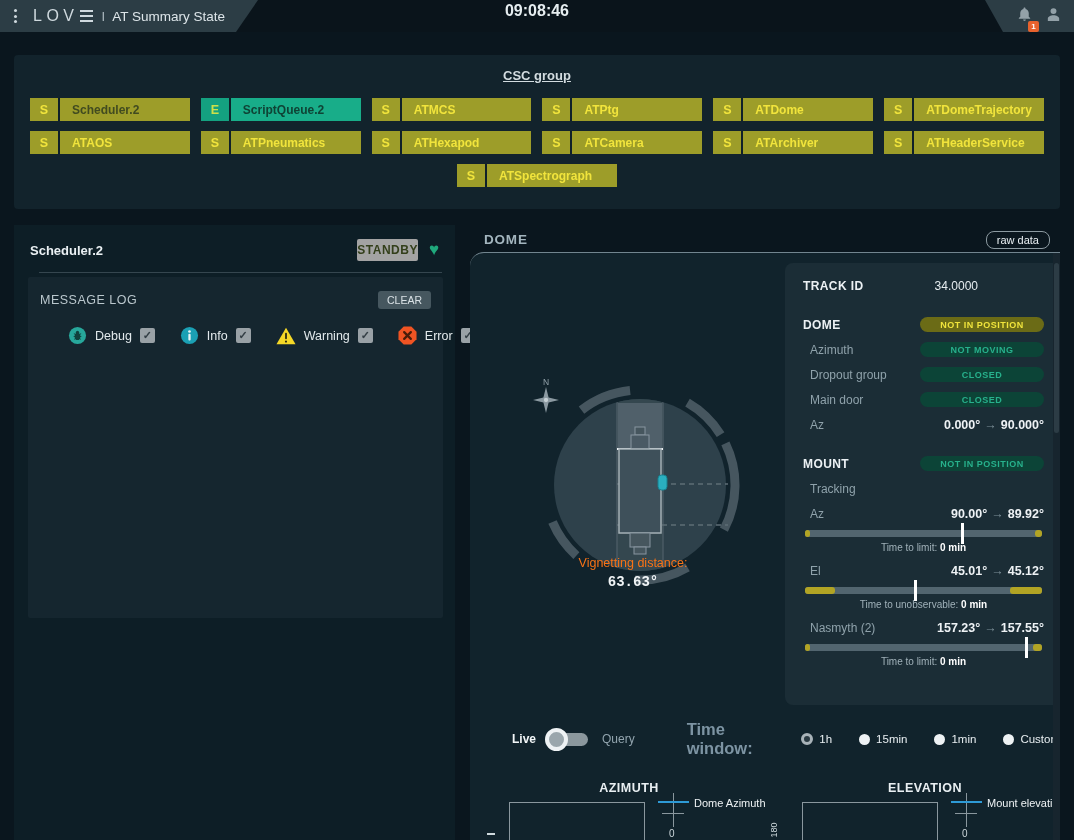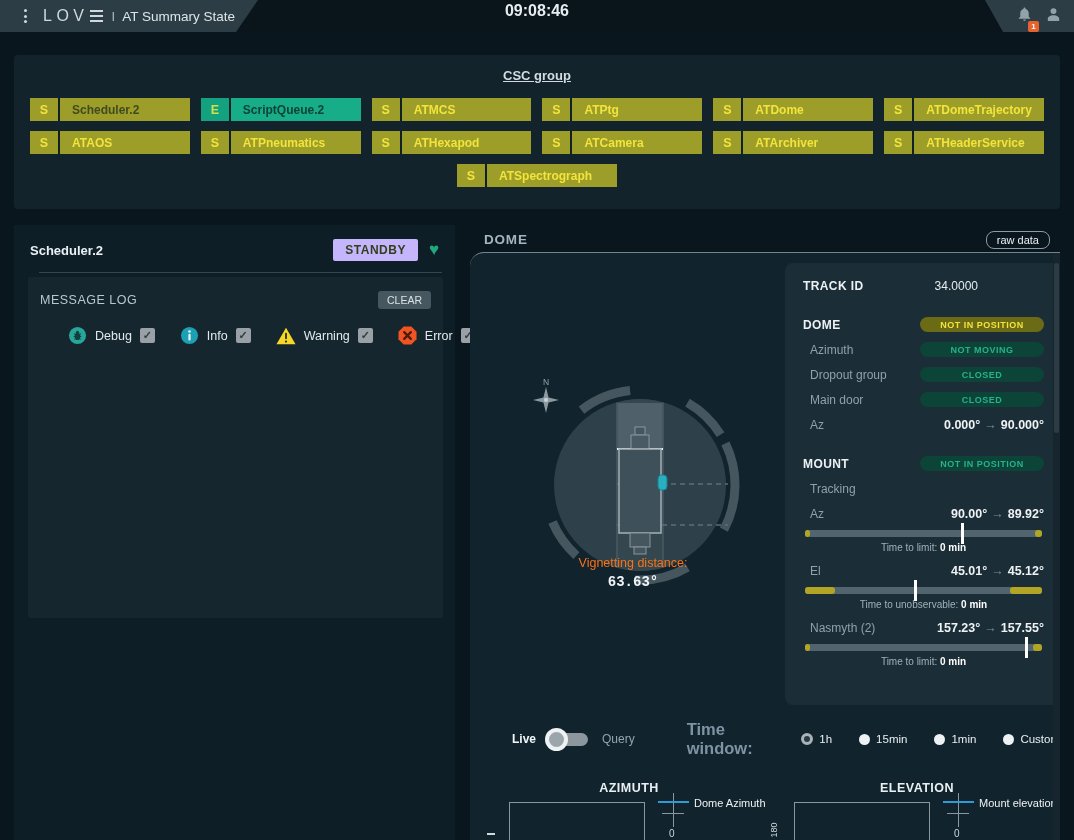--- a/index.html
+++ b/index.html
@@ -3,21 +3,21 @@
 <meta charset="utf-8">
 <style>
   * { box-sizing: border-box; margin: 0; padding: 0; }
   html,body { width: 1074px; height: 840px; overflow: hidden; }
   body { background: #0a161e; font-family: "Liberation Sans", sans-serif; position: relative; }
 
   
   .topbar { position: relative; height: 32px; background: #0a141b; }
   .tab-left { position: absolute; left: 0; top: 0; width: 258px; height: 32px; background: #2c3d45;
     clip-path: polygon(0 0, 100% 0, calc(100% - 22px) 100%, 0 100%);
-    display: flex; align-items: center; padding-left: 20px; }
+    display: flex; align-items: center; padding-left: 10px; }
   .kebab { display: flex; flex-direction: column; gap: 2.5px; padding: 4px; cursor: pointer; }
   .kebab i { width: 3px; height: 3px; border-radius: 50%; background: #cfd9de; }
   .logo { display: flex; align-items: center; margin-left: 12px; }
   .logo-text { color: #cfd9de; font-size: 16px; letter-spacing: 4.5px; }
   .logo-bars { display: flex; flex-direction: column; gap: 2.5px; margin-left: 1px; }
   .logo-bars i { width: 13px; height: 2.5px; background: #cfd9de; }
   .logo-sep { color: #aebbc1; font-size: 13px; margin: 0 7px 0 9px; }
   .header-title { color: #dde5e9; font-size: 13.5px; white-space: nowrap; }
   .clock { position: absolute; left: 0; right: 0; top: 0; text-align: center; pointer-events: none; }
   .clock .time { font-size: 16px; font-weight: bold; color: #e6edf0; line-height: 17px; margin-top: 2px; }
@@ -50,22 +50,22 @@
   .csc-row3 .csc-btn { width: 160px; }
 
   
   .main { display: flex; gap: 15px; margin-top: 16px; height: 615px; }
 
   
   .left-panel { width: 441px; flex: none; background: #0d1e26; }
   .lp-header { display: flex; align-items: center; padding: 14px 16px 11px; }
   .lp-title { font-size: 13px; font-weight: bold; color: #eaf0f3; }
   .lp-right { margin-left: auto; display: flex; align-items: center; gap: 11px; }
-  .standby-pill { background: #c4b5fd; color: #333f1b; font-size: 12px; font-weight: bold;
-    padding: 4px 12px; border-radius: 2px; letter-spacing: .5px; border: none; cursor: pointer; }
+  .standby-pill { background: #a3a3a3; color: #333f1b; font-size: 12px; font-weight: bold;
+    padding: 4px 0; border-radius: 2px; letter-spacing: .5px; border: none; cursor: pointer; }
   .heart::after { content: "\2665"; color: #1fa97c; font-size: 17px; }
   .lp-divider { border-top: 1px solid #35464f; margin: 0 13px 0 25px; }
   .log-box { margin: 4px 12px 0 14px; background: #15262f; height: 341px; border-radius: 2px;
     padding: 14px 12px 0; }
   .log-head { display: flex; align-items: center; }
   .log-title { font-size: 12.5px; color: #bac7cd; letter-spacing: .5px; }
   .clear-btn { margin-left: auto; background: #46575f; color: #d9e1e5; font-size: 10.5px;
     padding: 3px 9px; border-radius: 3px; border: none; cursor: pointer; }
   .filters { display: flex; align-items: center; margin: 17px 0 0 28px; gap: 25px; }
   .filter { display: flex; align-items: center; gap: 8px; }
@@ -133,21 +133,21 @@
   .radios { display: flex; align-items: center; gap: 27px; margin-left: 20px; }
   .radio-item { display: flex; align-items: center; gap: 6px; cursor: pointer; }
   .radio { width: 11px; height: 11px; border-radius: 50%; background: #eef2f4; }
   .radio.selected { width: 12px; height: 12px; background: #2a3a42; border: 3px solid #a9b3b9; }
   .radio-label { font-size: 11.5px; color: #e8eef1; }
 
   
   .charts { position: absolute; left: 0; right: 0; top: 528px; height: 57px; }
   .chart-group { position: absolute; top: 0; height: 57px; }
   .cg-az { left: 39px; width: 240px; }
-  .cg-el { left: 324px; width: 246px; }
+  .cg-el { left: 332px; width: 246px; }
   .chart-title { text-align: center; font-size: 12.5px; font-weight: bold; color: #e9eff2; letter-spacing: .5px; }
   .chart-box { position: absolute; left: 0; top: 21px; width: 136px; height: 42px;
     border: 1px solid #8a979e; border-bottom: none; }
   .legend { position: absolute; left: 148px; top: 12px; width: 95px; height: 45px; }
   .lg-vline { position: absolute; left: 16px; top: 0; width: 1px; height: 34px; background: #8a979e; }
   .lg-blue { position: absolute; left: 1px; top: 8px; width: 31px; height: 2px; background: #2e9ad6; }
   .lg-gray { position: absolute; left: 5px; top: 20px; width: 22px; height: 1px; background: #8a979e; }
   .lg-label { position: absolute; left: 37px; top: 4px; font-size: 11px; color: #eef2f4; white-space: nowrap; }
   .lg-tick { position: absolute; left: 12px; top: 35px; font-size: 10px; color: #ccd6da; }
   .mark-dash { position: absolute; left: 17px; top: 580px; width: 8px; height: 2px; background: #cfd9dd; }

